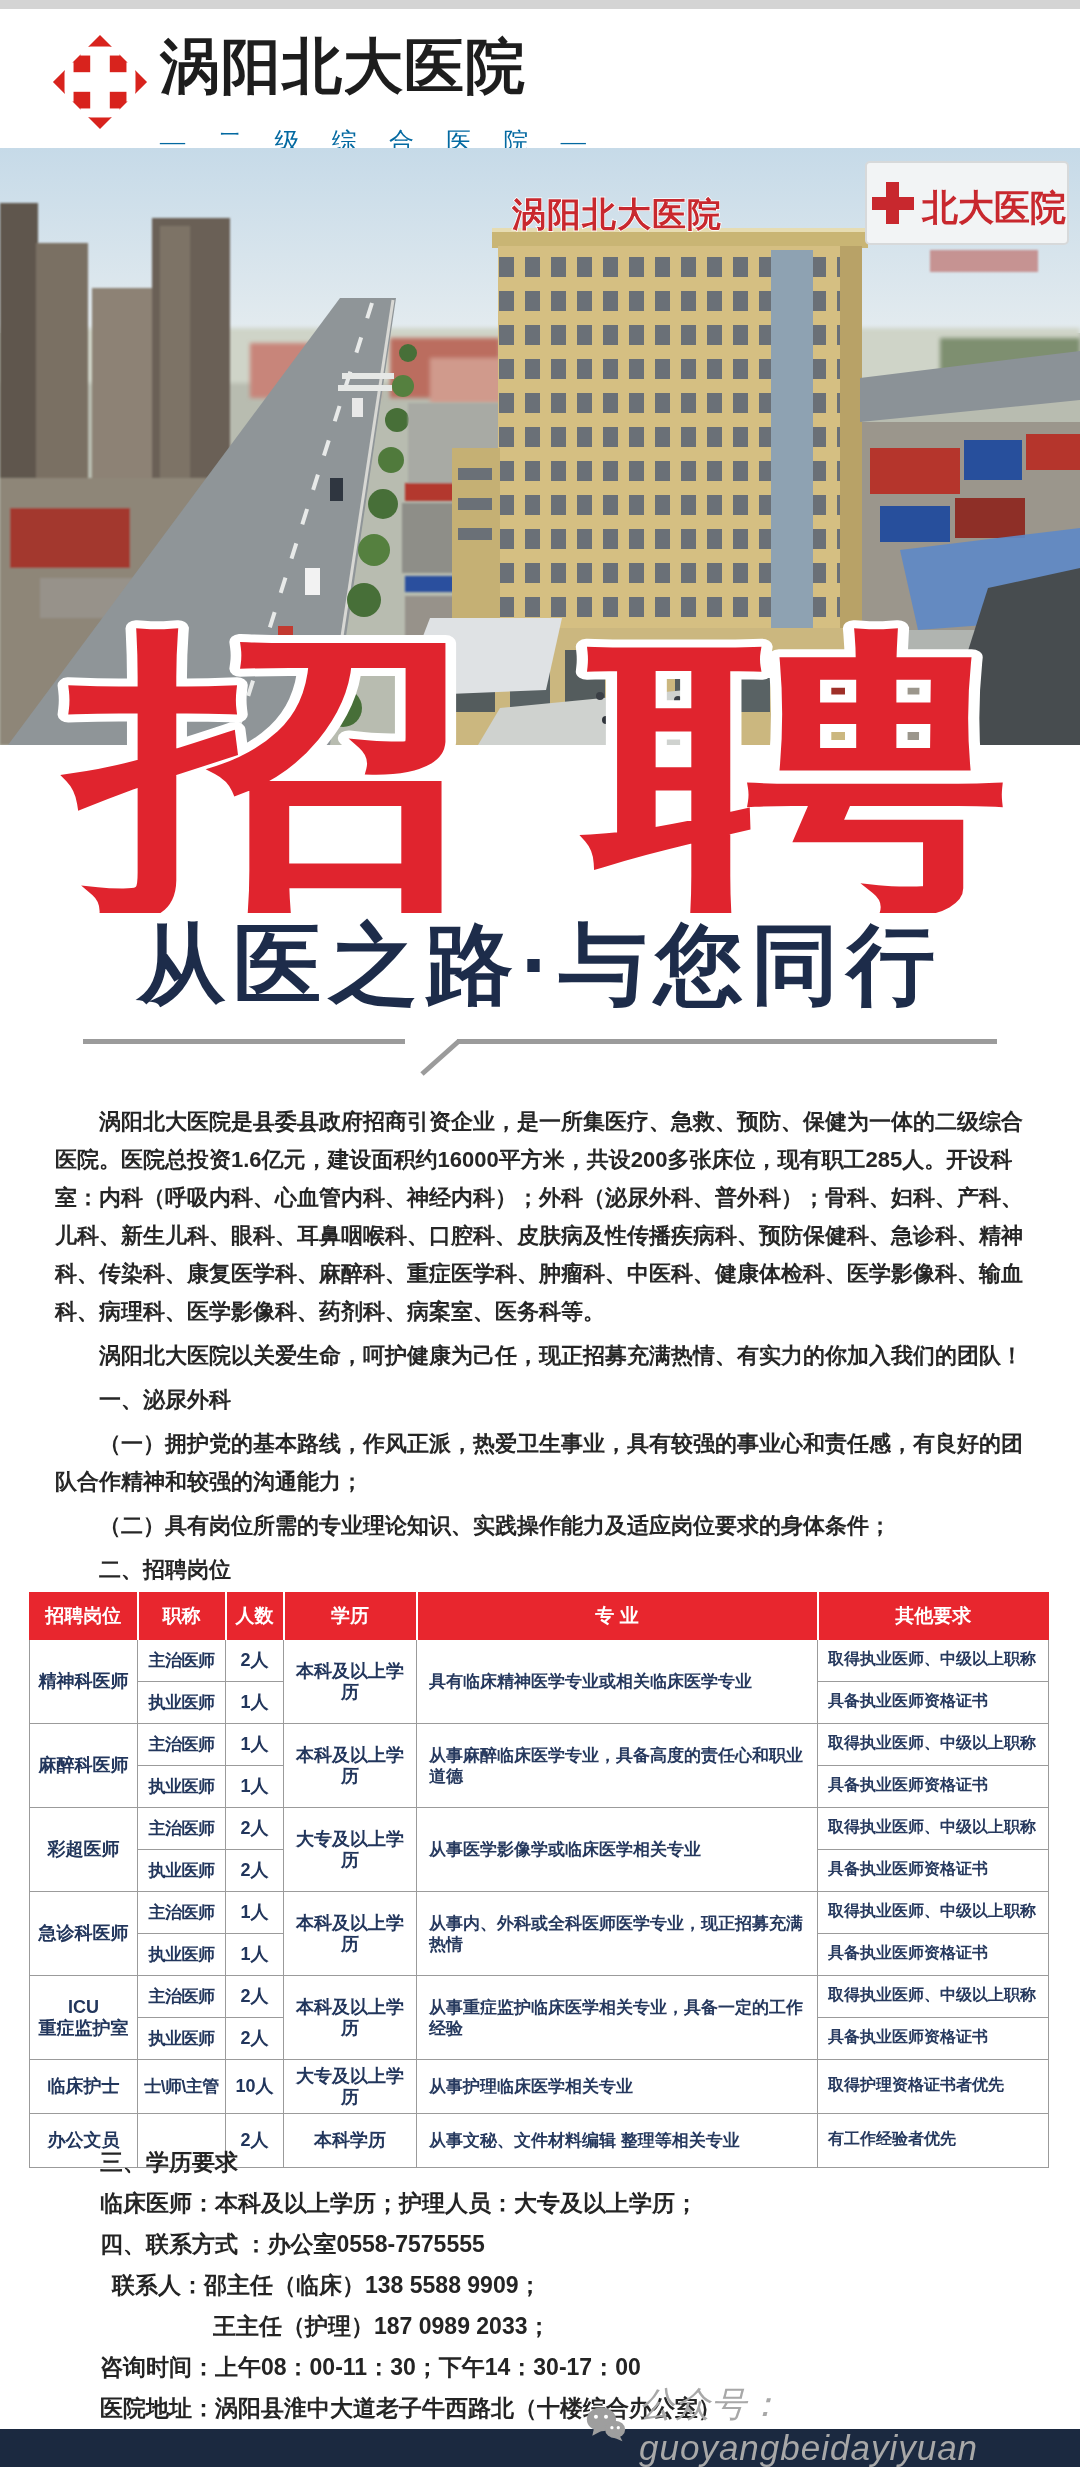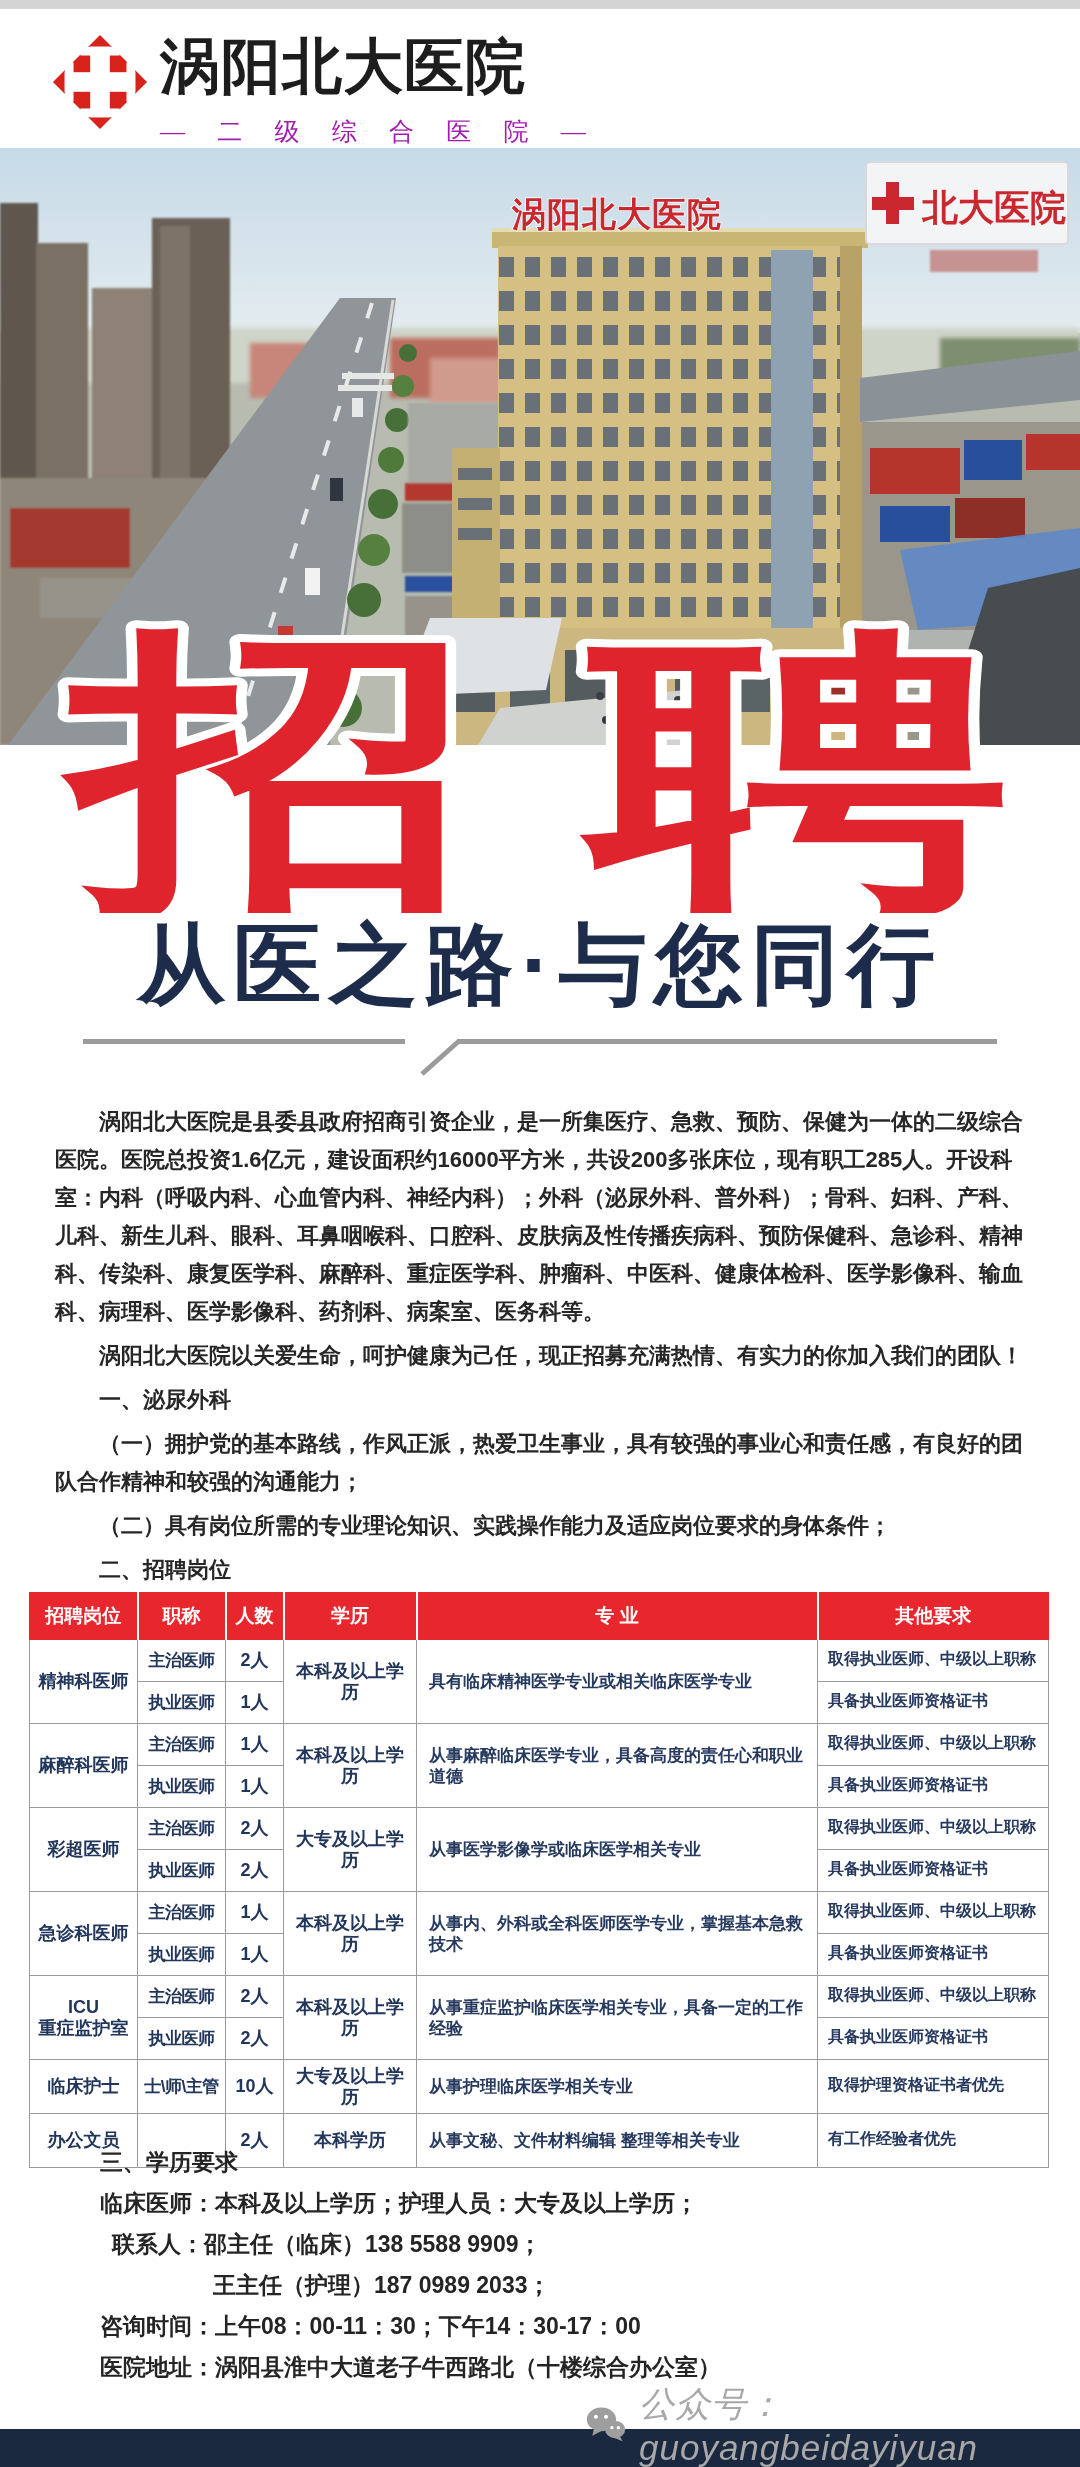--- a/index.html
+++ b/index.html
@@ -8,22 +8,22 @@
     font-family:"Liberation Sans","DejaVu Sans",sans-serif;overflow:hidden;
   }
   .abs{position:absolute;}
   
   .top-edge{left:0;top:0;width:1080px;height:9px;background:#d4d4d4;}
   
   .header{left:0;top:9px;width:1080px;height:139px;background:#fff;}
   .logo{left:51px;top:24px;width:98px;height:98px;}
   .title-block{left:160px;top:26px;width:376px;}
   .hospital-name{font-size:60px;font-weight:bold;color:#1d1d1d;letter-spacing:1px;line-height:64px;white-space:nowrap;}
-  .hospital-level{margin-top:16px;text-align:center;font-family:"Liberation Serif","DejaVu Serif",serif;
-    font-size:25px;color:#a21caf;letter-spacing:13px;white-space:nowrap;}
+  .hospital-level{margin-top:26px;text-align:center;font-family:"Liberation Serif","DejaVu Serif",serif;
+    font-size:25px;color:#0369a1;letter-spacing:13px;white-space:nowrap;}
   
   .photo{left:0;top:148px;width:1080px;height:597px;overflow:hidden;}
   .photo svg{display:block;}
   
   .hero{left:0;top:598px;width:1080px;height:315px;}
   .hero text{font-family:"Liberation Sans","DejaVu Sans",sans-serif;font-weight:bold;
     fill:#e0242e;stroke:#ffffff;stroke-width:16px;stroke-linejoin:round;paint-order:stroke;font-size:300px;}
   
   .slogan{left:0;top:916px;width:1080px;text-align:center;font-size:88px;font-weight:bold;
     color:#1d2c4a;letter-spacing:8px;line-height:98px;white-space:nowrap;}
@@ -306,21 +306,21 @@
       <td class="title-c">执业医师</td>
       <td class="count">2人</td>
       <td class="other">具备执业医师资格证书</td>
     </tr>
 
     <tr>
       <td class="post" rowspan="2">急诊科医师</td>
       <td class="title-c">主治医师</td>
       <td class="count">1人</td>
       <td class="edu" rowspan="2">本科及以上学历</td>
-      <td class="major" rowspan="2">从事内、外科或全科医师医学专业，掌握基本急救技术</td>
+      <td class="major" rowspan="2">从事内、外科或全科医师医学专业，现正招募充满热情</td>
       <td class="other">取得执业医师、中级以上职称</td>
     </tr>
     <tr>
       <td class="title-c">执业医师</td>
       <td class="count">1人</td>
       <td class="other">具备执业医师资格证书</td>
     </tr>
 
     <tr>
       <td class="post" rowspan="2">
@@ -356,20 +356,21 @@
       <td class="major">从事文秘、文件材料编辑 整理等相关专业</td>
       <td class="other">有工作经验者优先</td>
     </tr>
   </tbody>
 </table>
 </div>
 
 <div class="abs footer">
   <div class="ind1">三、学历要求</div>
   <div class="ind1">临床医师：本科及以上学历；护理人员：大专及以上学历；</div>
+  <div class="ind1">四、联系方式 ：办公室0558-7575555</div>
   <div class="ind2">联系人：邵主任（临床）138 5588 9909；</div>
   <div class="ind3">王主任（护理）187 0989 2033；</div>
   <div class="ind1">咨询时间：上午08：00-11：30；下午14：30-17：00</div>
   <div class="ind1">医院地址：涡阳县淮中大道老子牛西路北（十楼综合办公室）</div>
 </div>
 
 <div class="abs bottom-bar"></div>
 <div class="abs watermark">
   <svg width="46" height="40" viewBox="0 0 46 40">
     <ellipse cx="18" cy="15" rx="16" ry="13" fill="#9e9e9e"></ellipse>

